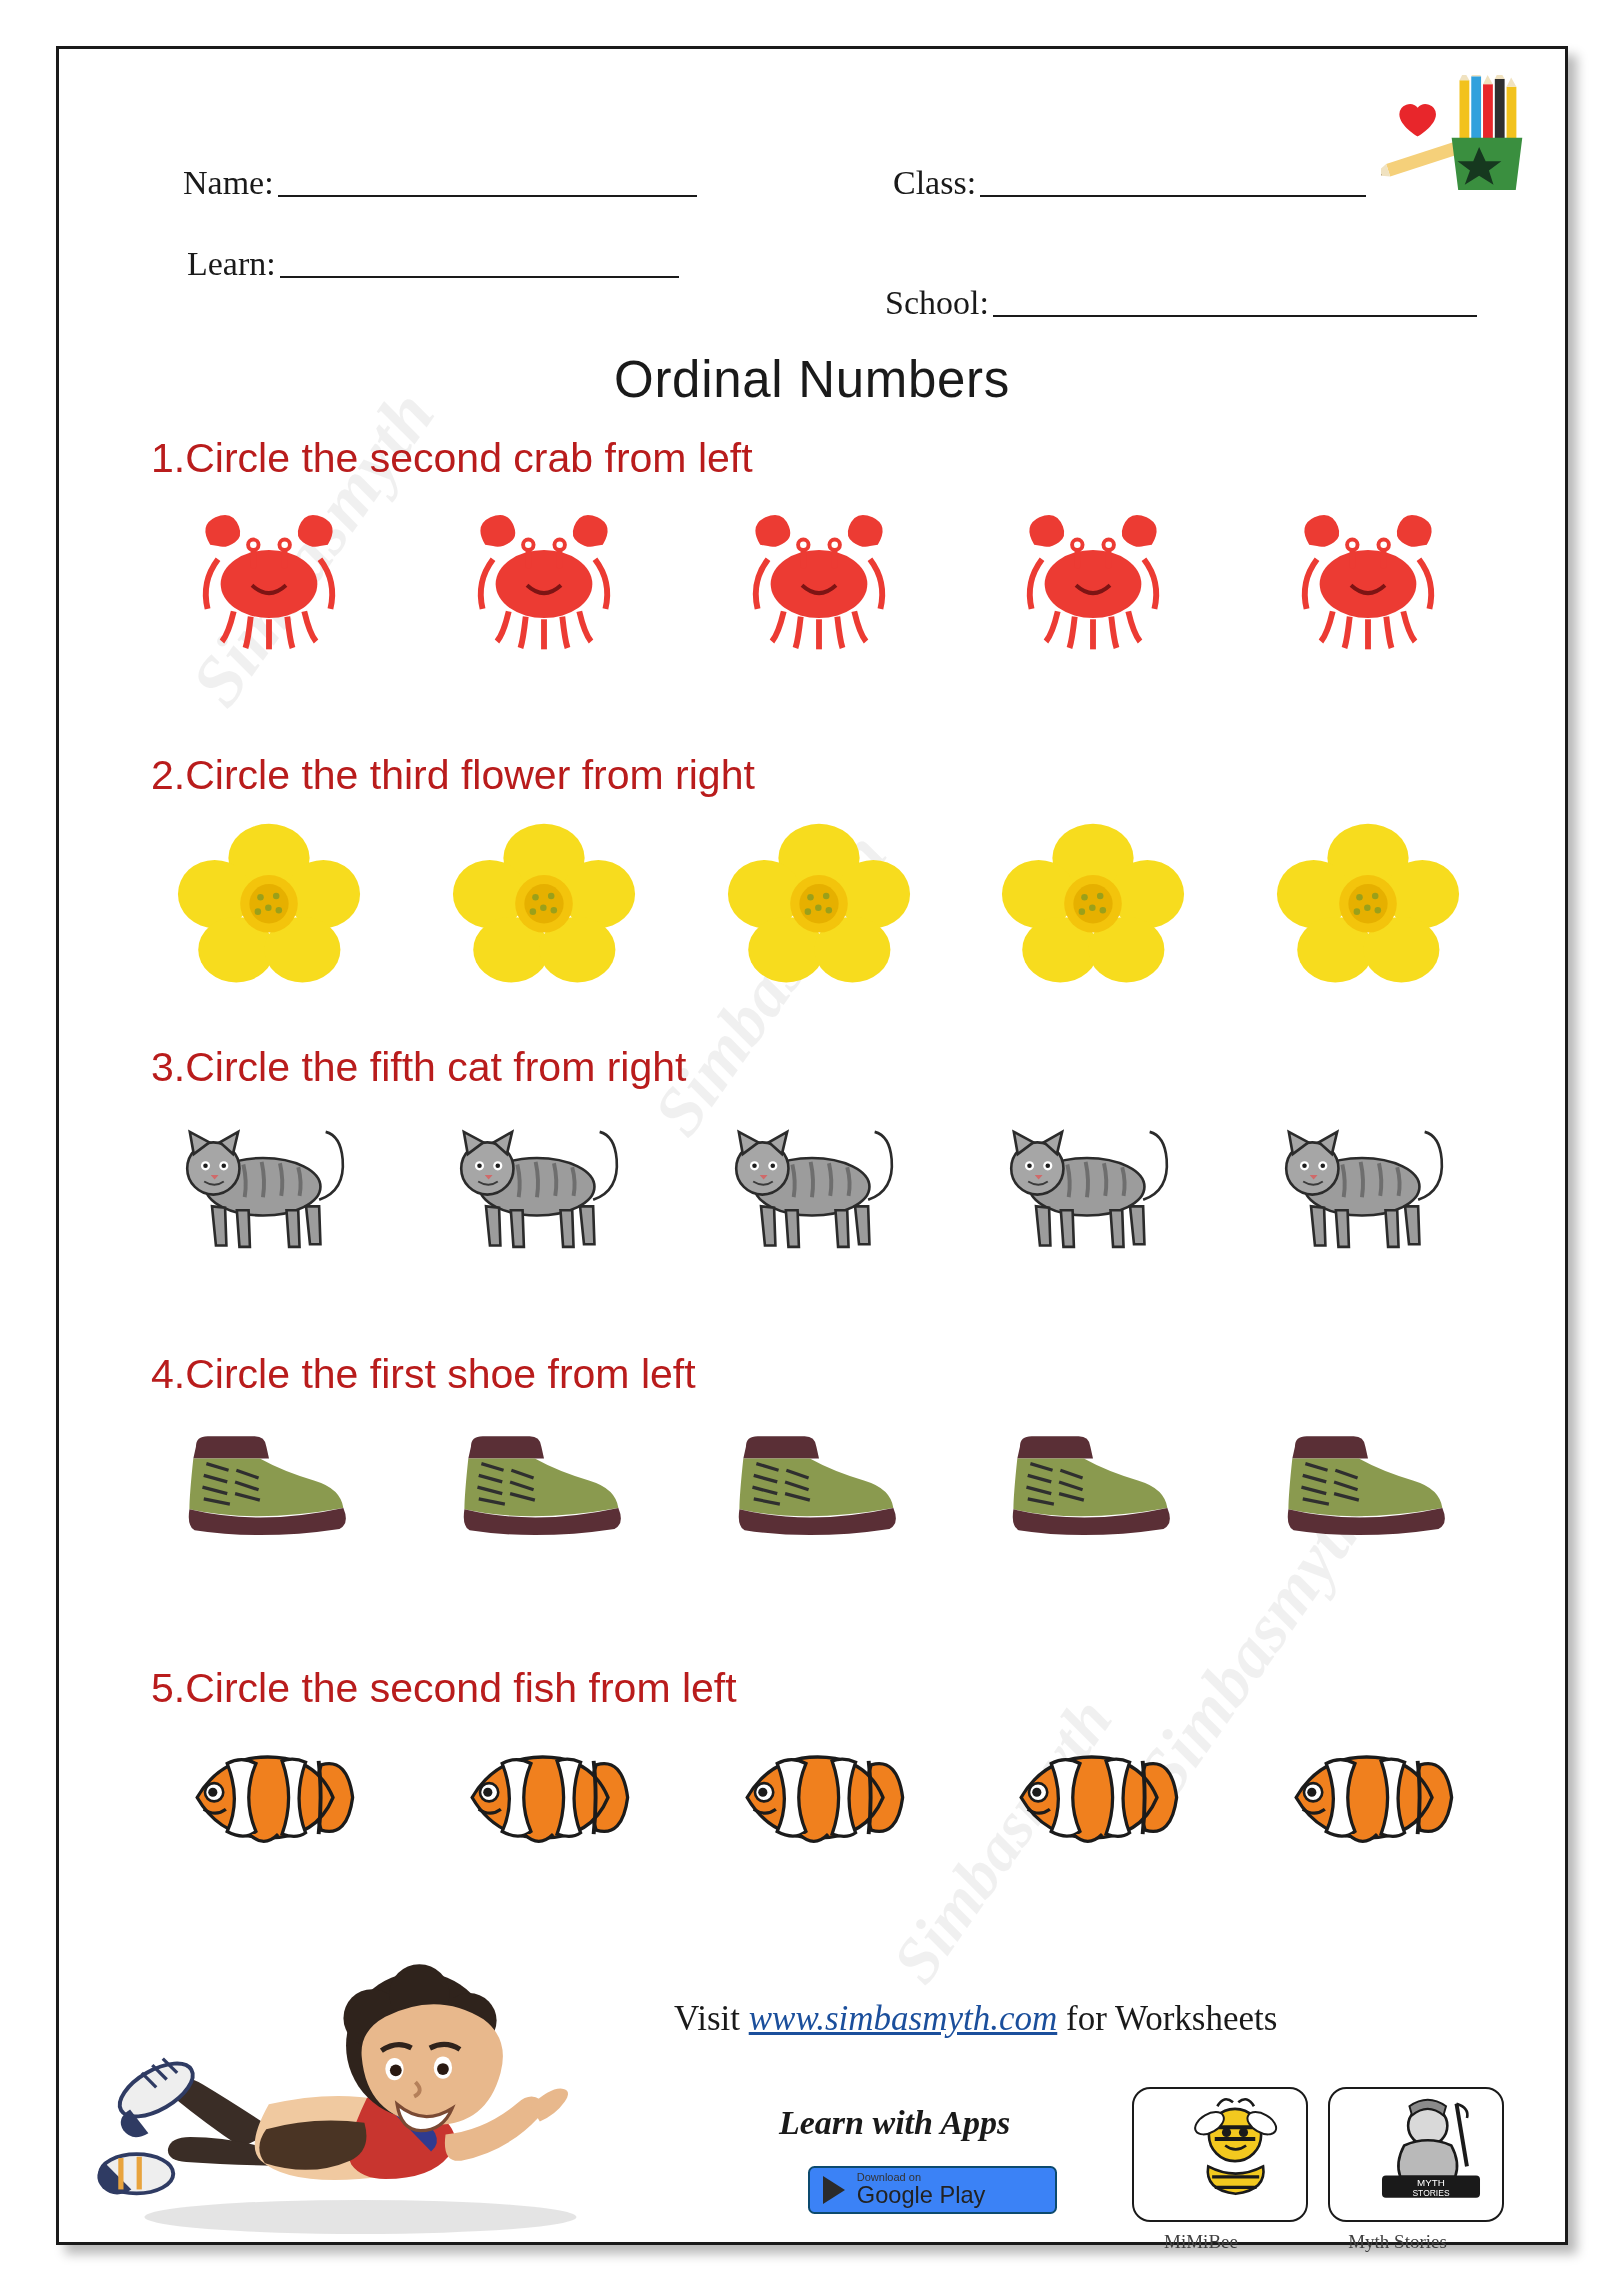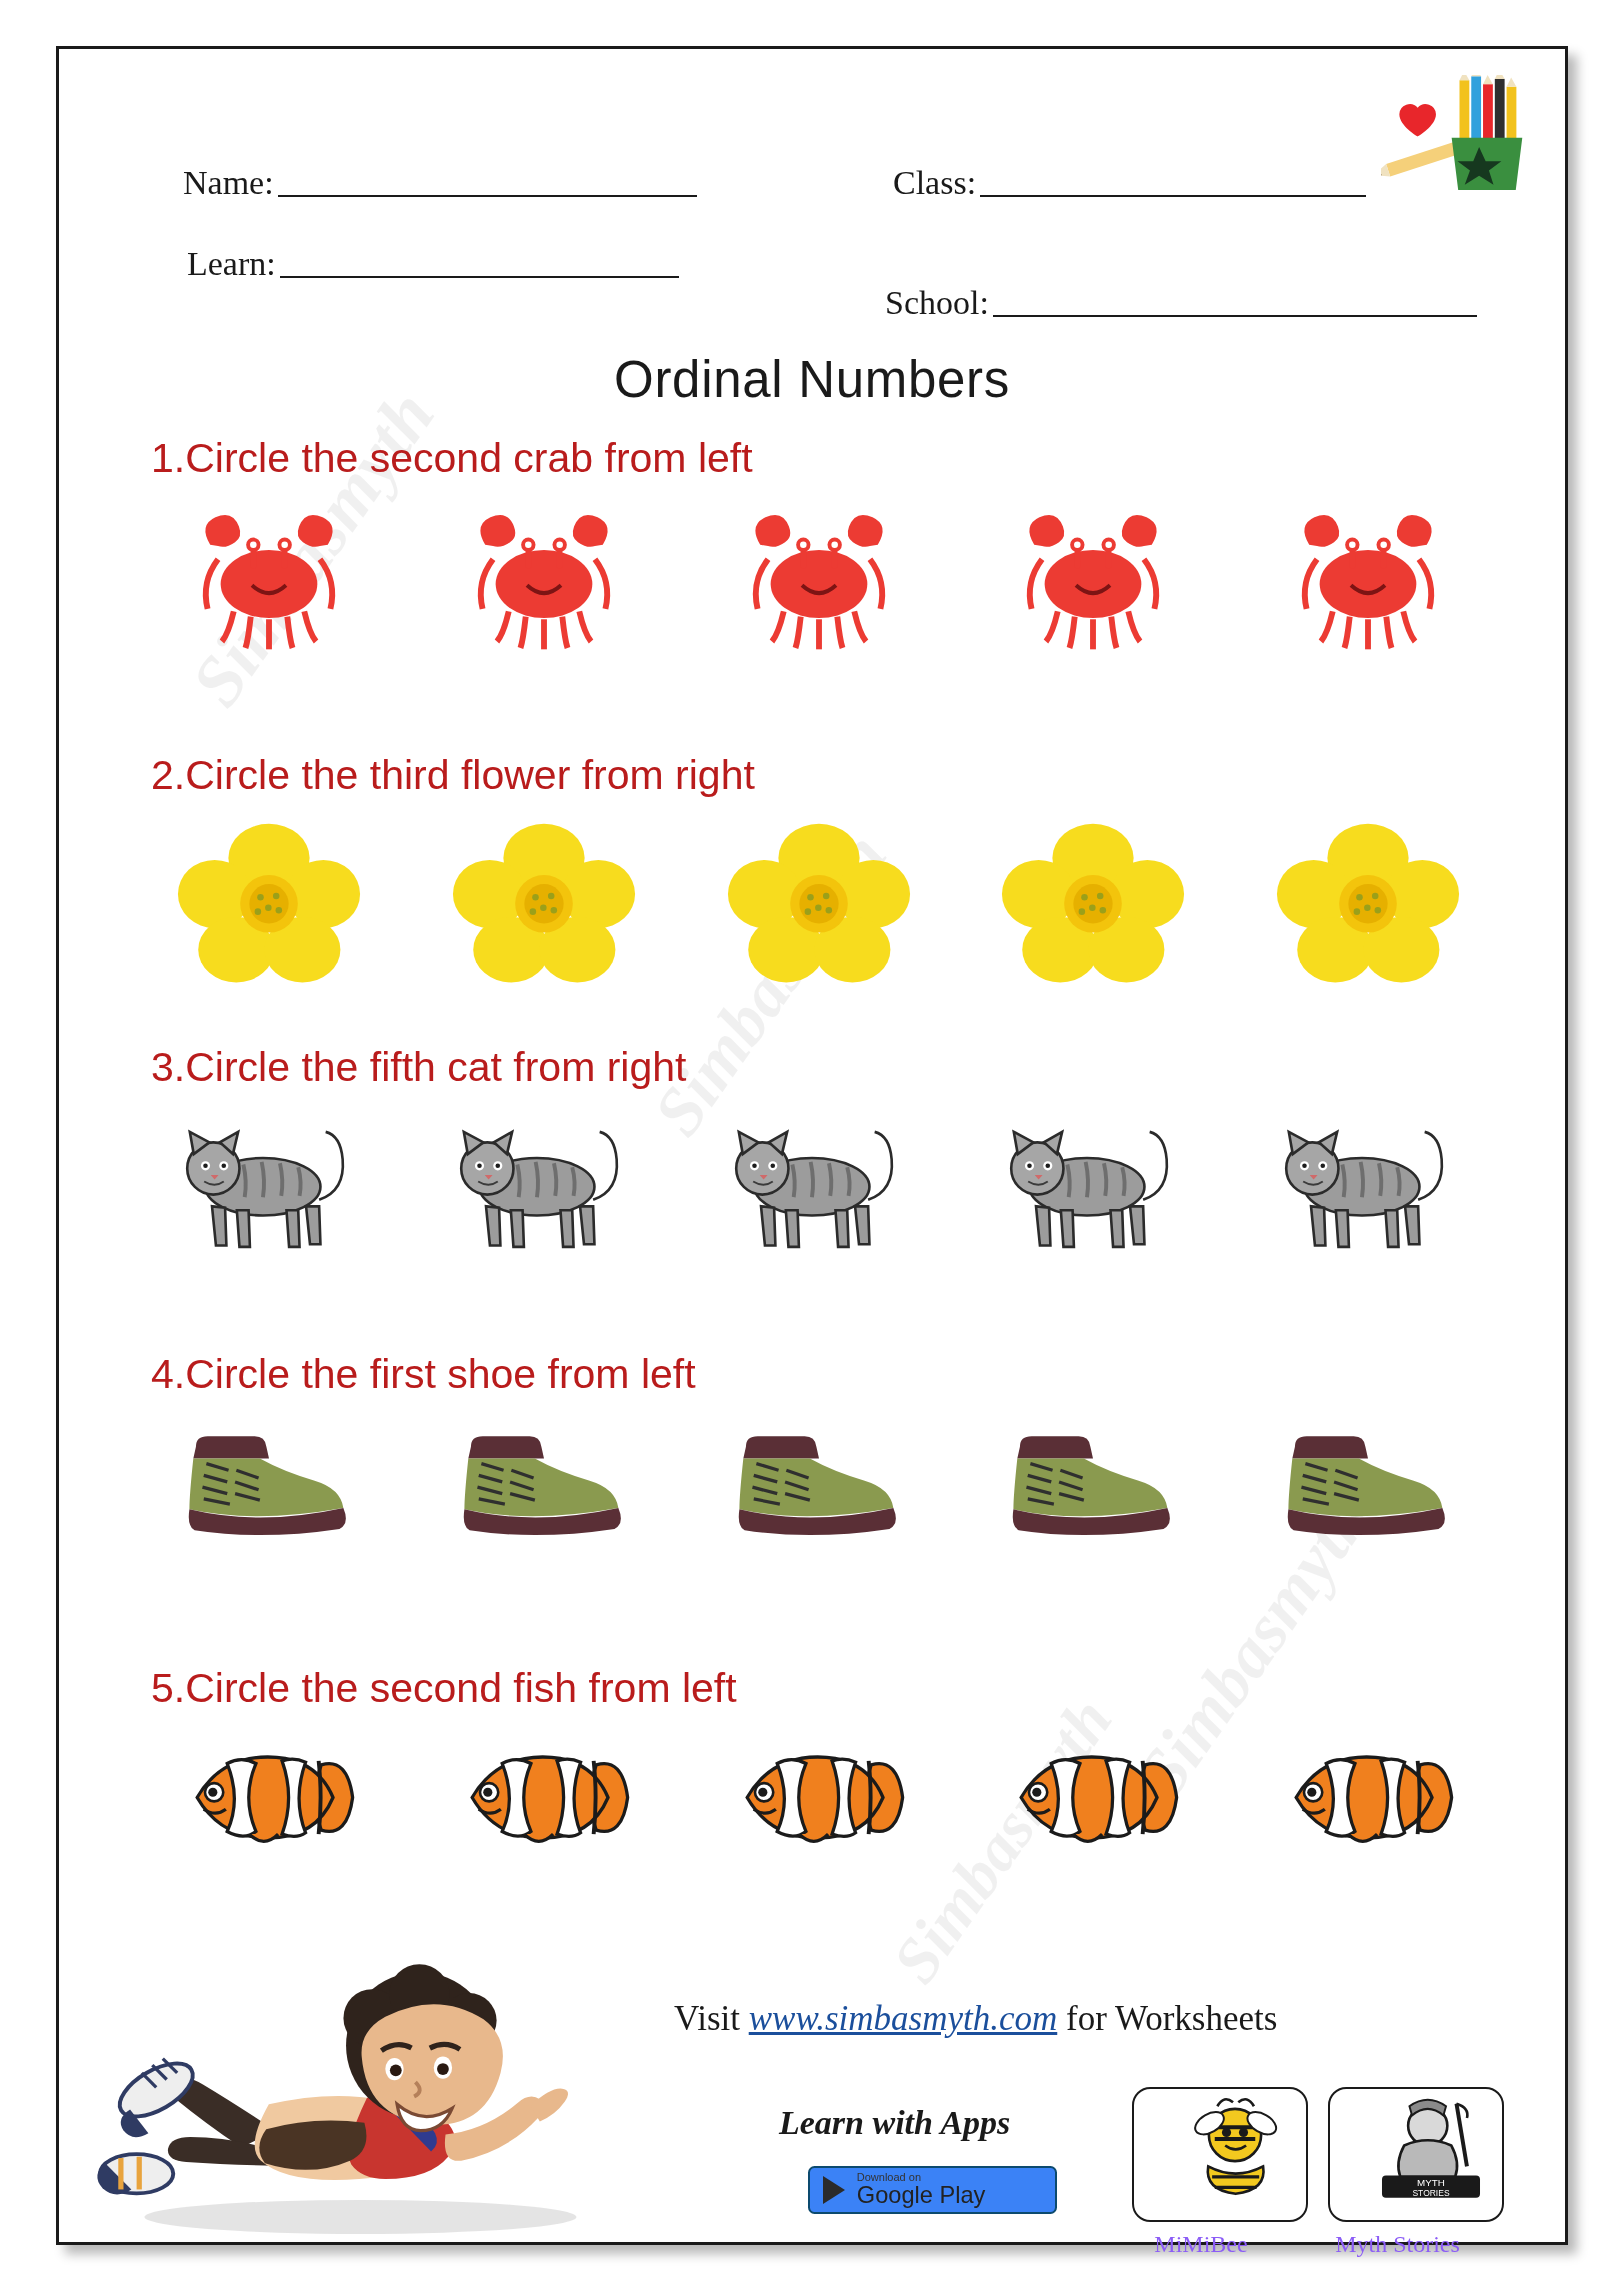--- a/index.html
+++ b/index.html
@@ -171,22 +171,22 @@
     border-radius: 18.3px;
     background: #fff;
     overflow: hidden;
     padding-left: 35px;
   }
   #app1 { left: 1073px; top: 2038px; }
   #app2 { left: 1269px; top: 2038px; }
   .applabel {
     position: absolute;
     font-family: "Liberation Serif", serif;
-    font-size: 24px;
-    color: #8b5cf6;
+    font-size: 19px;
+    color: #404040;
     white-space: nowrap;
   }
   #app1lbl { left: 1060px; top: 2182px; width: 164px; text-align: center; }
   #app2lbl { left: 1247px; top: 2182px; width: 183px; text-align: center; }
 
   .deco { position: absolute; }
 </style>
 </head>
 <body>
 

